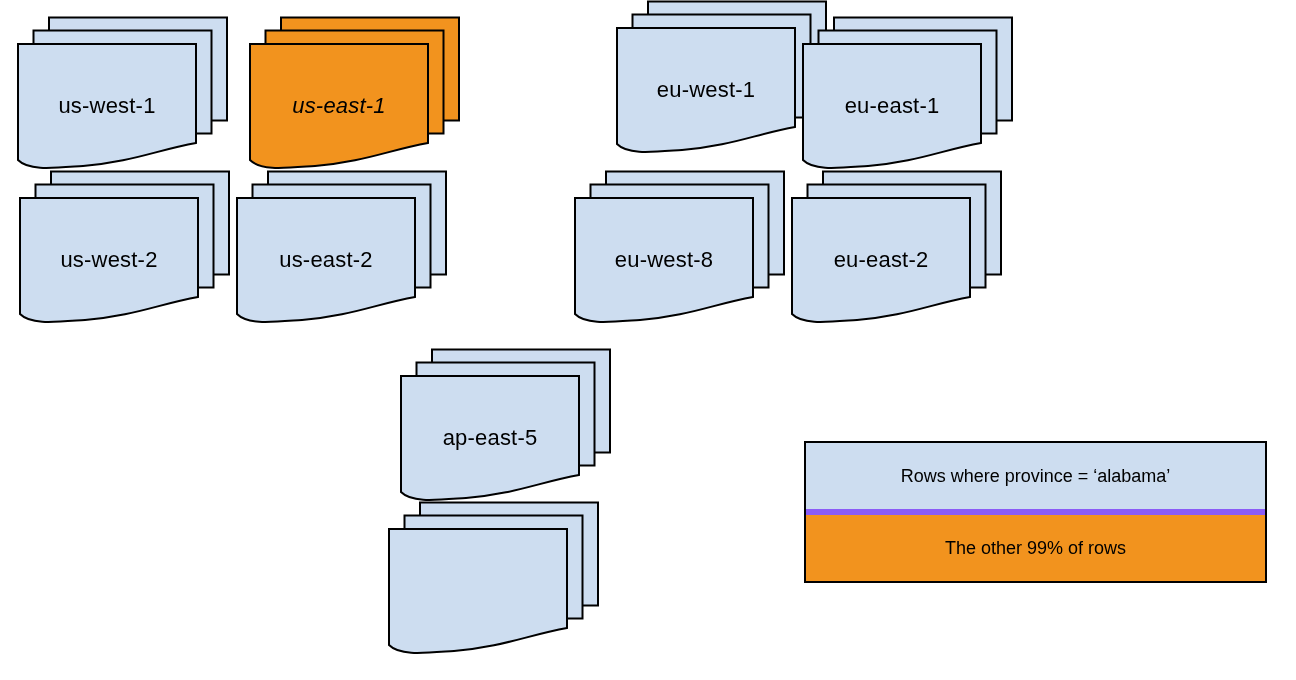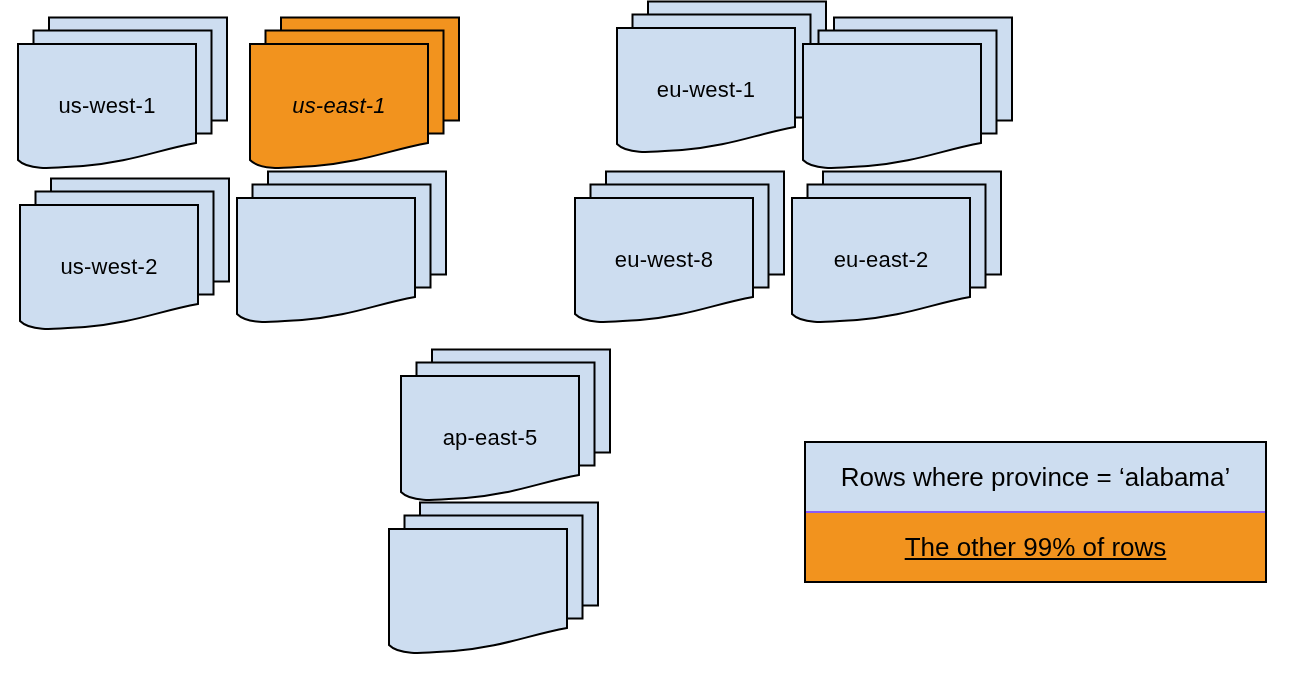--- a/index.html
+++ b/index.html
@@ -53,26 +53,25 @@
     border: 2px solid #000000;
     box-sizing: border-box;
     display: flex;
     flex-direction: column;
   }
   .legend-row {
     flex: 1 1 50%;
     display: flex;
     align-items: center;
     justify-content: center;
-    font-size: 26px;
+    font-size: 18px;
     color: #000000;
   }
   .legend-row + .legend-row {
-    border-top: 2px solid #8b5cf6;
-    text-decoration: underline;
+    border-top: 6px solid #8b5cf6;
   }
 </style>
 </head>
 <body>
 
 <div class="canvas">
   <div id="stacks-layer">
       <div class="stack" style="left: 17px; top: 16px;">
     <svg width="212" height="162" viewBox="0 0 212 162">
       <rect class="page" x="32" y="1.5" width="178" height="103" fill="#cdddf0"></rect>
@@ -104,39 +103,41 @@
     <div class="stack-label">eu-west-1</div>
   </div>
       <div class="stack" style="left: 802px; top: 16px;">
     <svg width="212" height="162" viewBox="0 0 212 162">
       <rect class="page" x="32" y="1.5" width="178" height="103" fill="#cdddf0"></rect>
       <rect class="page" x="16.5" y="14.5" width="178" height="103" fill="#cdddf0"></rect>
       <path class="page" d="M1,28 L179,28 L179,127
                C 140,134 115,146 66,150
                C 36,152 12,155 1,144 Z" fill="#cdddf0"></path>
     </svg>
+    <div class="stack-label">eu-east-1</div>
   </div>
-      <div class="stack" style="left: 19px; top: 170px; margin-top: 7px;">
+      <div class="stack" style="left: 19px; top: 170px;">
     <svg width="212" height="162" viewBox="0 0 212 162">
       <rect class="page" x="32" y="1.5" width="178" height="103" fill="#cdddf0"></rect>
       <rect class="page" x="16.5" y="14.5" width="178" height="103" fill="#cdddf0"></rect>
       <path class="page" d="M1,28 L179,28 L179,127
                C 140,134 115,146 66,150
                C 36,152 12,155 1,144 Z" fill="#cdddf0"></path>
     </svg>
     <div class="stack-label">us-west-2</div>
   </div>
       <div class="stack" style="left: 236px; top: 170px;">
     <svg width="212" height="162" viewBox="0 0 212 162">
       <rect class="page" x="32" y="1.5" width="178" height="103" fill="#cdddf0"></rect>
       <rect class="page" x="16.5" y="14.5" width="178" height="103" fill="#cdddf0"></rect>
       <path class="page" d="M1,28 L179,28 L179,127
                C 140,134 115,146 66,150
                C 36,152 12,155 1,144 Z" fill="#cdddf0"></path>
     </svg>
+    <div class="stack-label">us-east-2</div>
   </div>
       <div class="stack" style="left: 574px; top: 170px;">
     <svg width="212" height="162" viewBox="0 0 212 162">
       <rect class="page" x="32" y="1.5" width="178" height="103" fill="#cdddf0"></rect>
       <rect class="page" x="16.5" y="14.5" width="178" height="103" fill="#cdddf0"></rect>
       <path class="page" d="M1,28 L179,28 L179,127
                C 140,134 115,146 66,150
                C 36,152 12,155 1,144 Z" fill="#cdddf0"></path>
     </svg>
     <div class="stack-label">eu-west-8</div>

